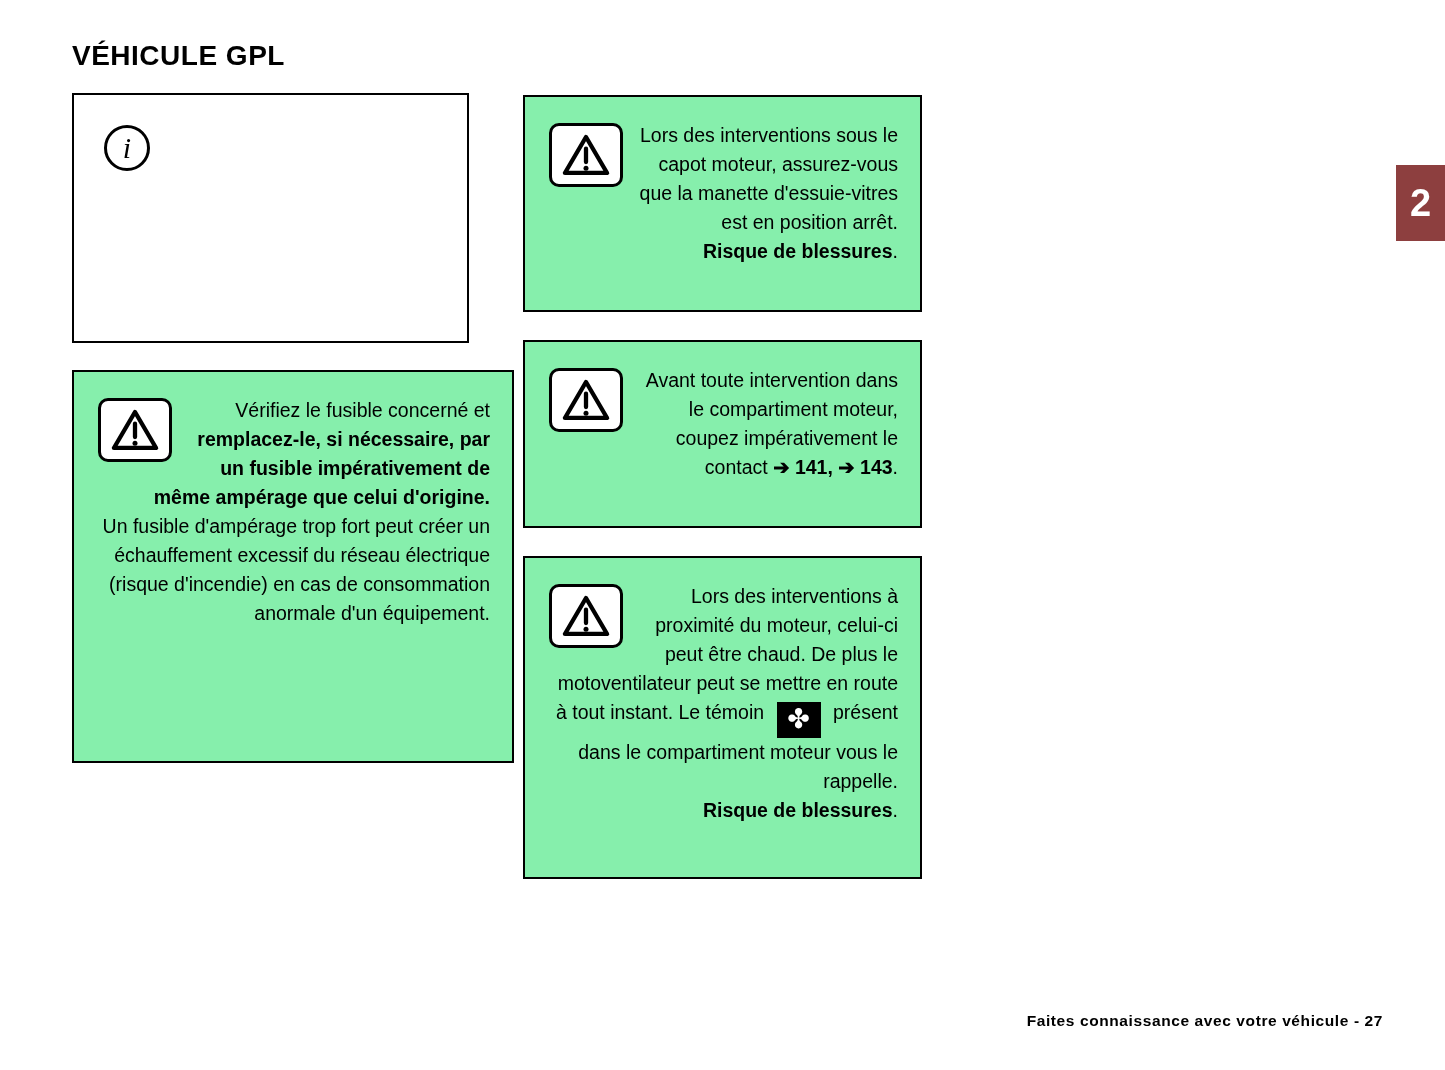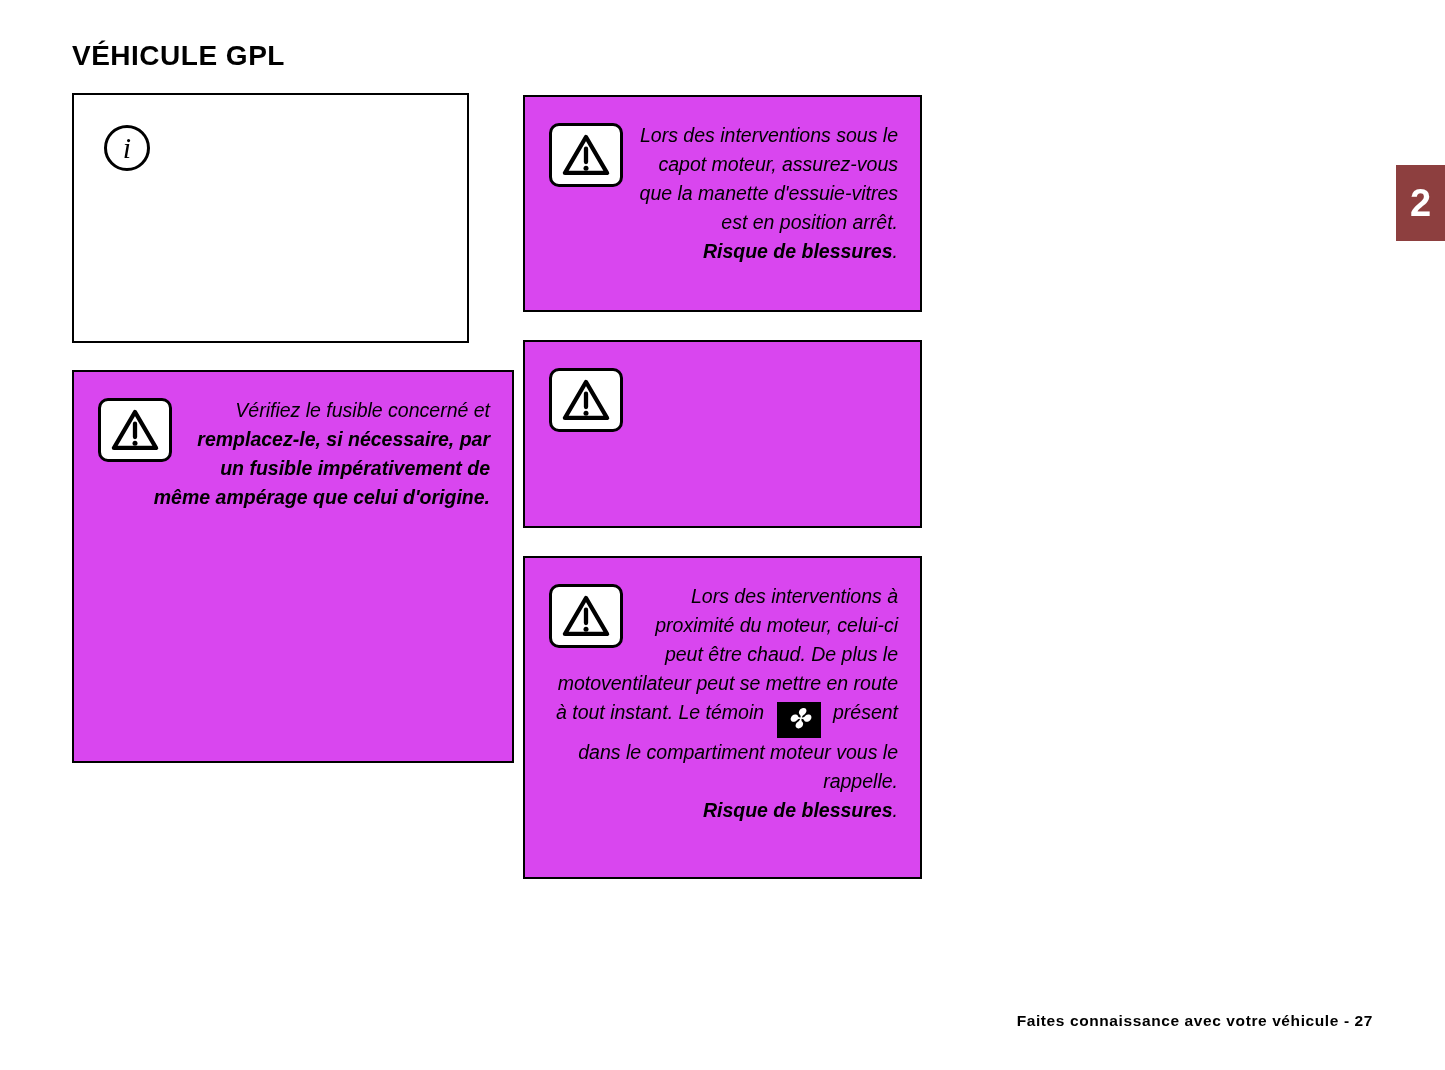--- a/index.html
+++ b/index.html
@@ -22,21 +22,21 @@
   }
   .box {
     position:absolute;
     border:2px solid #000;
     padding:24px 22px 18px 22px;
     font-size:19.5px;
     line-height:29px;
     text-align:justify;
   }
   .box.white { background:#ffffff; }
-  .box.gray  { background:#d946ef;font-style:italic; }
+  .box.gray  { background:#86efac; }
   .box-text { display:block; }
   .bold { font-weight:bold;margin-top:40px; }
 
   .icon-float {
     float:left;
     margin:2px 16px 18px 2px;
   }
   .info-circle {
     display:flex;
     align-items:center;
@@ -88,21 +88,21 @@
     background:#8d3f3f;
     color:#fff;
     display:flex;
     align-items:center;
     justify-content:center;
     font-size:38px;
     font-weight:bold;
   }
   .footer {
     position:absolute;
-    right:72px;
+    right:62px;
     top:1012px;
     font-size:15.5px;
     font-weight:bold;
     letter-spacing:0.6px;
     margin-left:12px;
   }
 </style>
 </head>
 <body>
 
@@ -115,21 +115,21 @@
 </div>
 
 <div class="box gray" style="left:72px; top:370px; width:442px; height:393px;">
   <span class="icon-float warn-frame">
     <svg width="50" height="44" viewBox="0 0 64 56" aria-hidden="true">
       <polygon points="32,5 59,51 5,51" fill="none" stroke="#000" stroke-width="5.5" stroke-linejoin="round"></polygon>
       <line x1="32" y1="20" x2="32" y2="37" stroke="#000" stroke-width="5.5" stroke-linecap="round"></line>
       <circle cx="32" cy="45" r="3.2" fill="#000"></circle>
     </svg>
   </span>
-  <span class="box-text"><span>Vérifiez le fusible concerné et </span><span class="bold">remplacez-le, si nécessaire, par un fusible impérativement de même ampérage que celui d'origine.</span><br></span>
+  <span class="box-text"><span>Vérifiez le fusible concerné et </span><span class="bold">remplacez-le, si nécessaire, par un fusible impérativement de même ampérage que celui d'origine.</span><br><span>Un fusible d'ampérage trop fort peut créer un échauffement excessif du réseau électrique (risque d'incendie) en cas de consommation anormale d'un équipement.</span></span>
 </div>
 
 <div class="box gray" style="left:523px; top:95px; width:399px; height:217px;">
   <span class="icon-float warn-frame">
     <svg width="50" height="44" viewBox="0 0 64 56" aria-hidden="true">
       <polygon points="32,5 59,51 5,51" fill="none" stroke="#000" stroke-width="5.5" stroke-linejoin="round"></polygon>
       <line x1="32" y1="20" x2="32" y2="37" stroke="#000" stroke-width="5.5" stroke-linecap="round"></line>
       <circle cx="32" cy="45" r="3.2" fill="#000"></circle>
     </svg>
   </span>
@@ -137,20 +137,21 @@
 </div>
 
 <div class="box gray" style="left:523px; top:340px; width:399px; height:188px;">
   <span class="icon-float warn-frame">
     <svg width="50" height="44" viewBox="0 0 64 56" aria-hidden="true">
       <polygon points="32,5 59,51 5,51" fill="none" stroke="#000" stroke-width="5.5" stroke-linejoin="round"></polygon>
       <line x1="32" y1="20" x2="32" y2="37" stroke="#000" stroke-width="5.5" stroke-linecap="round"></line>
       <circle cx="32" cy="45" r="3.2" fill="#000"></circle>
     </svg>
   </span>
+  <span class="box-text"><span>Avant toute intervention dans le compartiment moteur, coupez impérativement le contact </span><span class="bold">➔ 141, ➔ 143</span><span>.</span></span>
 </div>
 
 <div class="box gray" style="left:523px; top:556px; width:399px; height:323px;">
   <span class="icon-float warn-frame">
     <svg width="50" height="44" viewBox="0 0 64 56" aria-hidden="true">
       <polygon points="32,5 59,51 5,51" fill="none" stroke="#000" stroke-width="5.5" stroke-linejoin="round"></polygon>
       <line x1="32" y1="20" x2="32" y2="37" stroke="#000" stroke-width="5.5" stroke-linecap="round"></line>
       <circle cx="32" cy="45" r="3.2" fill="#000"></circle>
     </svg>
   </span>

